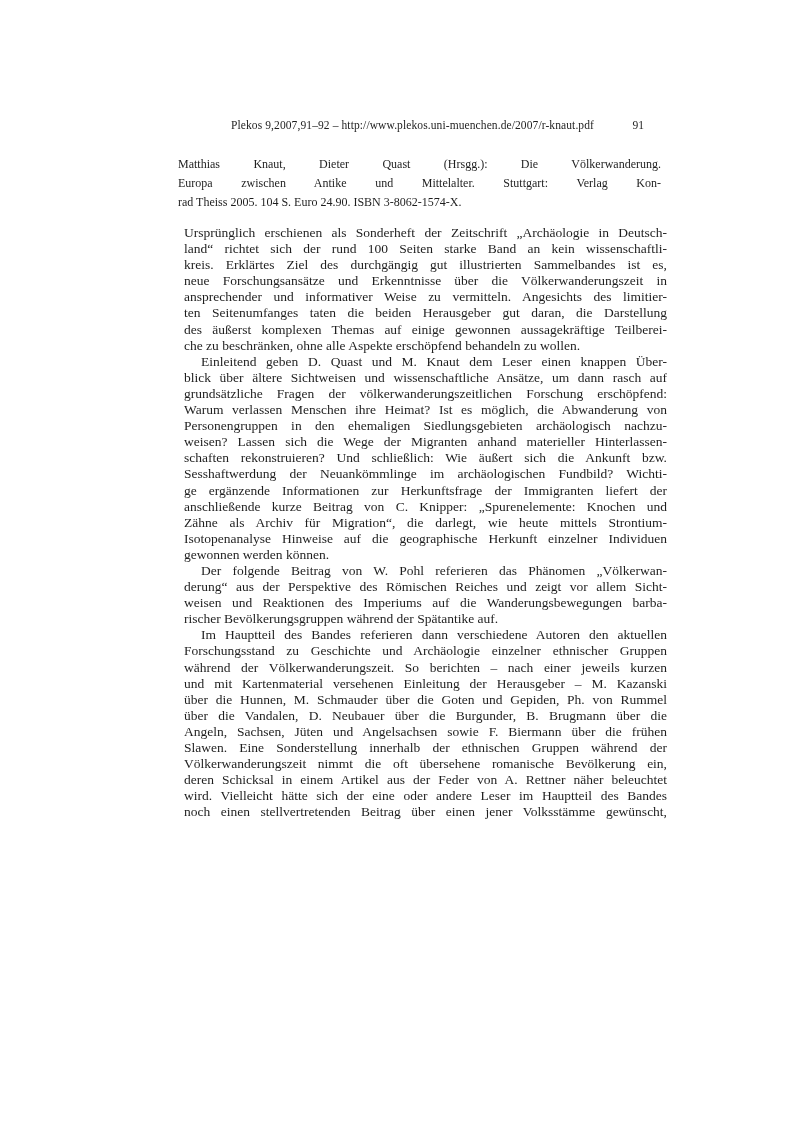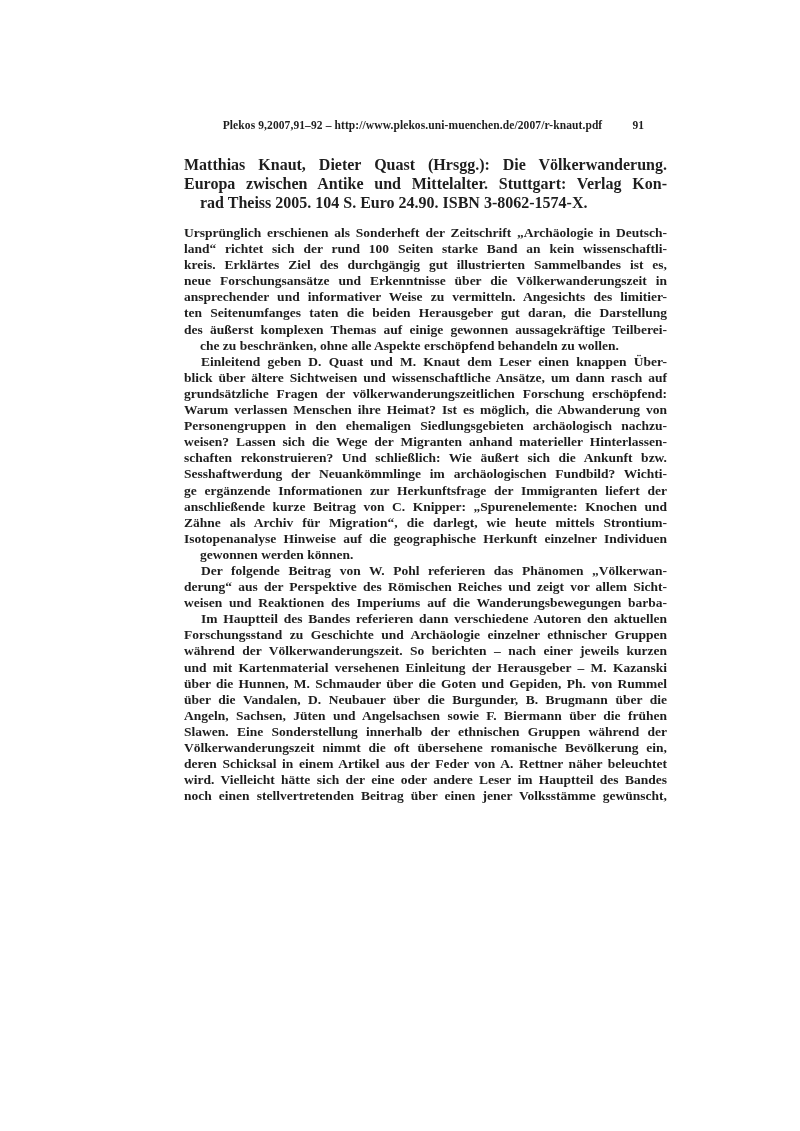--- a/index.html
+++ b/index.html
@@ -7,57 +7,56 @@
     width: 800px; height: 1131px;
     background: var(--canvas_bg, #ffffff);
     font-family: "Liberation Serif", "DejaVu Serif", serif;
     color: var(--text, #1e1e1e);
   }
   .page {
     position: relative;
     width: 800px; height: 1131px;
     background: var(--page_bg, #ffffff);
     overflow: hidden;
-    font-weight: bold;
   }
   
   .header {
     position: absolute;
     top: 118px; left: 184px; width: 483px; height: 16px;
     font-size: 11.5px; line-height: 14px;
   }
   .citation {
     position: absolute; left: 0; right: 26px; top: 0;
     text-align: center;
     letter-spacing: 0.1px;
     white-space: nowrap;
   }
   .pagenum {
     position: absolute; right: 23px; top: 0;
   }
   
   .title {
     position: absolute;
-    top: 155px; left: 184px; width: 483px;
-    font-size: 16px; line-height: 19px;
+    top: 155px; left: 178px; width: 483px;
+    font-size: 12px; line-height: 19px;
   }
   
   .bodycol {
     position: absolute;
     top: 225px; left: 184px; width: 483px;
     font-size: 13.5px; line-height: 16.1px;
   }
   .para { margin: 0; padding: 0; }
   
   .jline {
     text-align: justify;
     text-align-last: justify;
     overflow: visible;
   }
-  .jlast { text-align-last: left; margin-left: 16px; }
+  .jlast { text-align-last: left; }
   .jindent { text-indent: 17px; }
 </style>
 </head>
 <body>
 
 <div class="page">
 
   <div class="header">
     <div class="citation">Plekos 9,2007,91–92 – http://www.plekos.uni-muenchen.de/2007/r-knaut.pdf</div>
     <div class="pagenum">91</div>
@@ -92,20 +91,21 @@
         <div class="jline">ge ergänzende Informationen zur Herkunftsfrage der Immigranten liefert der</div>
         <div class="jline">anschließende kurze Beitrag von C. Knipper: „Spurenelemente: Knochen und</div>
         <div class="jline">Zähne als Archiv für Migration“, die darlegt, wie heute mittels Strontium-</div>
         <div class="jline">Isotopenanalyse Hinweise auf die geographische Herkunft einzelner Individuen</div>
         <div class="jline jlast">gewonnen werden können.</div>
       </div>
       <div class="para">
         <div class="jline jindent">Der folgende Beitrag von W. Pohl referieren das Phänomen „Völkerwan-</div>
         <div class="jline">derung“ aus der Perspektive des Römischen Reiches und zeigt vor allem Sicht-</div>
         <div class="jline">weisen und Reaktionen des Imperiums auf die Wanderungsbewegungen barba-</div>
+        <div class="jline jlast">rischer Bevölkerungsgruppen während der Spätantike auf.</div>
       </div>
       <div class="para">
         <div class="jline jindent">Im Hauptteil des Bandes referieren dann verschiedene Autoren den aktuellen</div>
         <div class="jline">Forschungsstand zu Geschichte und Archäologie einzelner ethnischer Gruppen</div>
         <div class="jline">während der Völkerwanderungszeit. So berichten – nach einer jeweils kurzen</div>
         <div class="jline">und mit Kartenmaterial versehenen Einleitung der Herausgeber – M. Kazanski</div>
         <div class="jline">über die Hunnen, M. Schmauder über die Goten und Gepiden, Ph. von Rummel</div>
         <div class="jline">über die Vandalen, D. Neubauer über die Burgunder, B. Brugmann über die</div>
         <div class="jline">Angeln, Sachsen, Jüten und Angelsachsen sowie F. Biermann über die frühen</div>
         <div class="jline">Slawen. Eine Sonderstellung innerhalb der ethnischen Gruppen während der</div>

